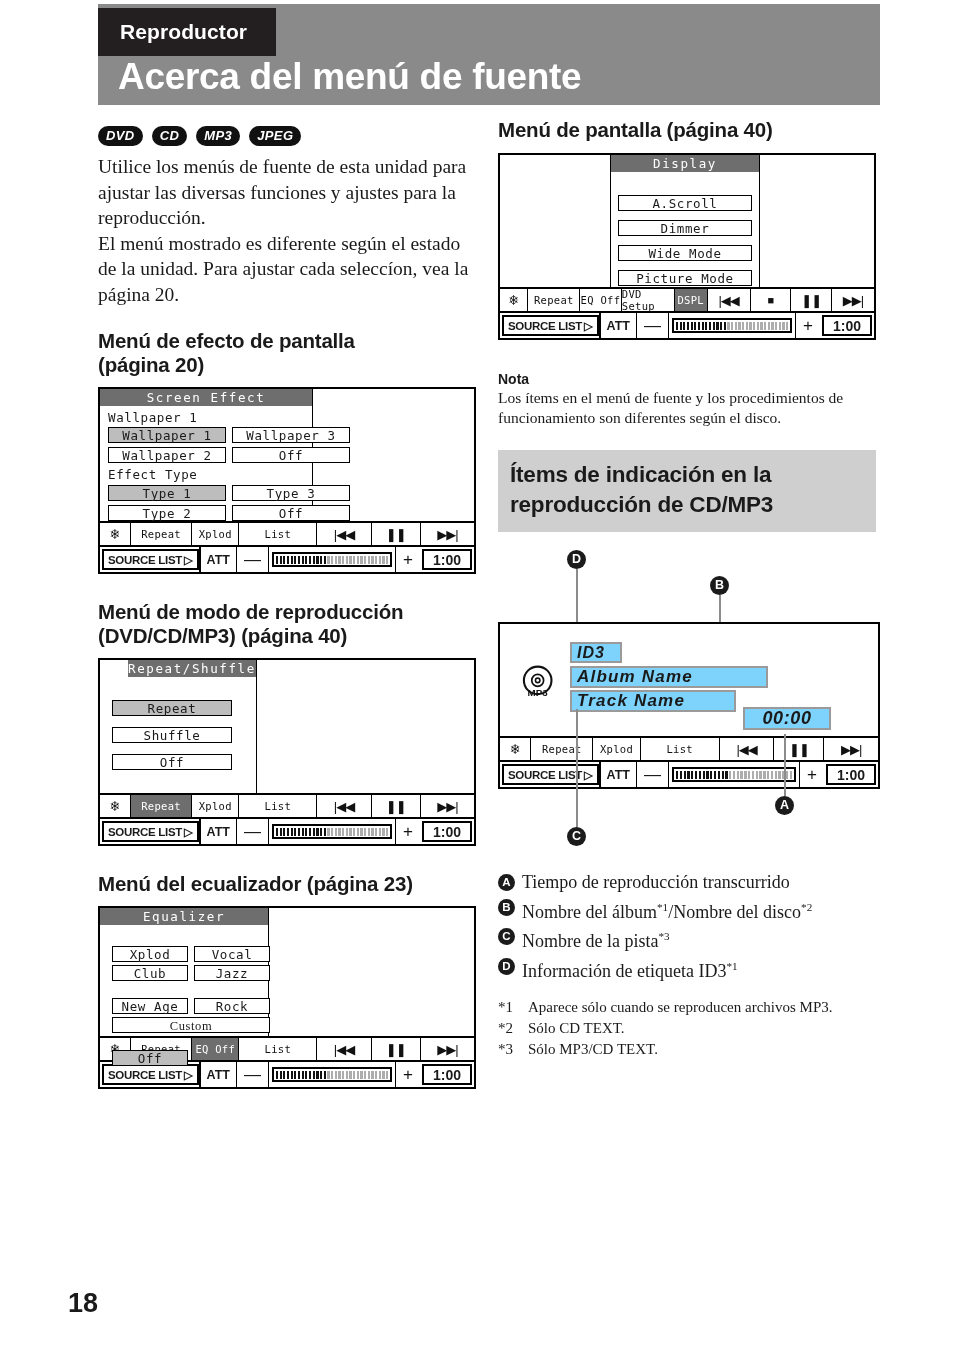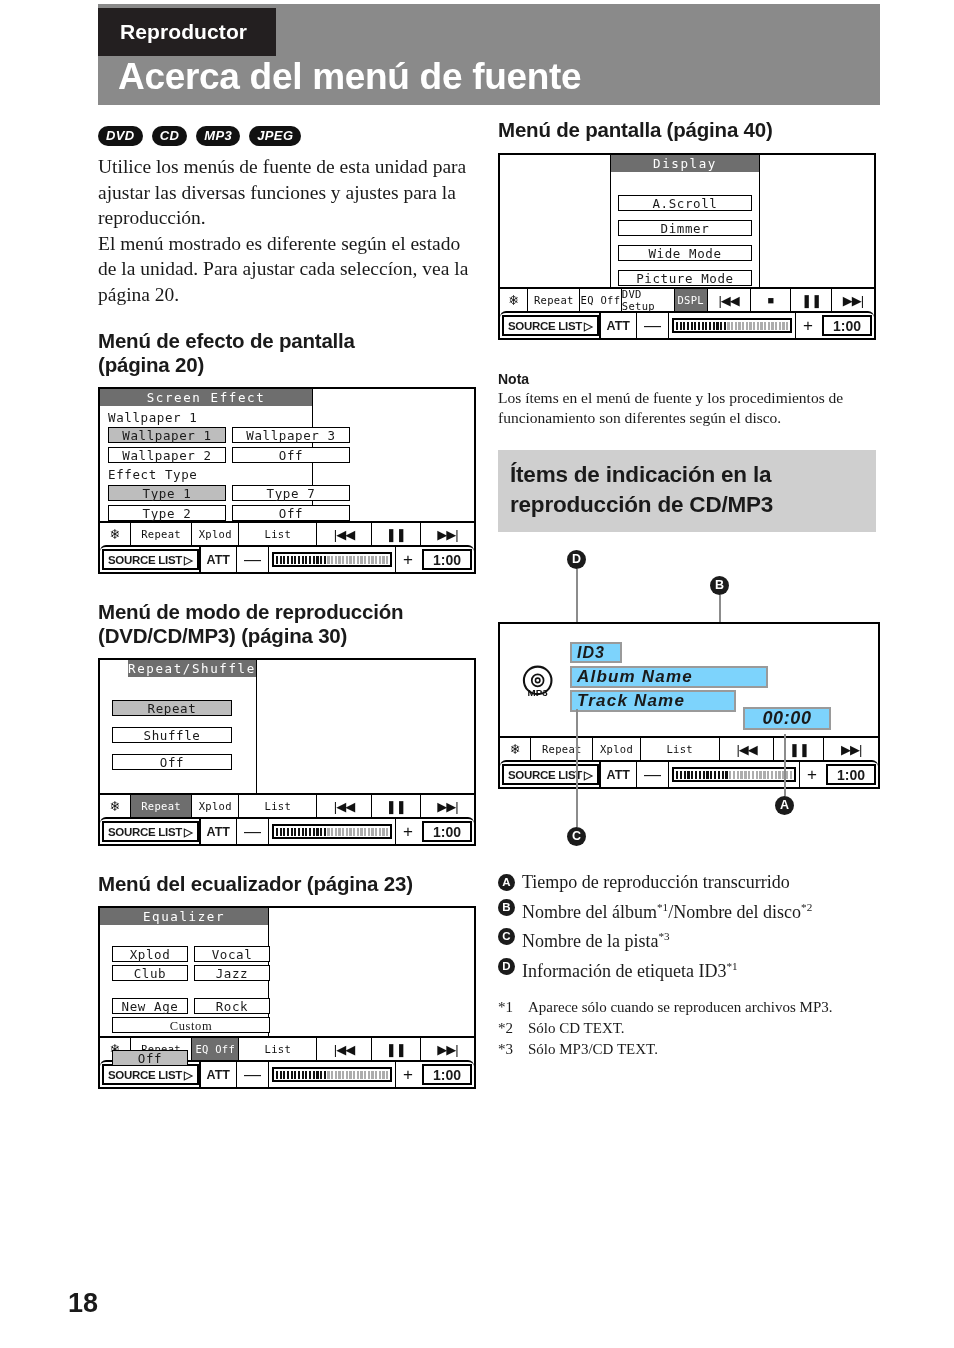--- a/index.html
+++ b/index.html
@@ -74,21 +74,21 @@
     flex:1;border-left:1.5px solid #000;box-sizing:border-box;
     display:flex;align-items:center;justify-content:center;
     font-family:"DejaVu Sans Mono",monospace;font-size:10.5px;
     letter-spacing:.3px;color:#111;
   }
   .tb:first-child{border-left:none;}
   .tb.on{background:#6e6e6e;color:#fff;}
   .tb.ico{font-family:"Liberation Sans",sans-serif;font-size:13px;letter-spacing:-1px;}
 
   
-  .bbar{display:flex;border-top:2px solid #000;height:25px;align-items:stretch;border-radius:6px;}
+  .bbar{display:flex;border-top:2px solid #000;height:25px;align-items:stretch;}
   .bcell{display:flex;align-items:center;justify-content:center;box-sizing:border-box;}
   .srcbtn{
     border:2px solid #000;margin:2px 0 2px 2px;padding:0 4px;
     font-family:"Liberation Sans",sans-serif;font-weight:bold;font-size:11.5px;
     display:flex;align-items:center;letter-spacing:-.3px;
   }
   .attbtn{
     border-left:2px solid #000;border-right:1.5px solid #000;
     font-family:"Liberation Sans",sans-serif;font-weight:bold;font-size:12.5px;
     padding:0 6px;
@@ -203,21 +203,21 @@
           <div class="btn on" style="width:118px;">Wallpaper 1</div>
           <div class="btn" style="width:118px;">Wallpaper 3</div>
         </div>
         <div style="display:flex;gap:6px;margin-top:4px;">
           <div class="btn" style="width:118px;">Wallpaper 2</div>
           <div class="btn" style="width:118px;">Off</div>
         </div>
         <div class="lbl" style="margin-top:4px;">Effect Type</div>
         <div style="display:flex;gap:6px;margin-top:2px;">
           <div class="btn on" style="width:118px;">Type  1</div>
-          <div class="btn" style="width:118px;">Type  7</div>
+          <div class="btn" style="width:118px;">Type  3</div>
         </div>
         <div style="display:flex;gap:6px;margin-top:4px;">
           <div class="btn" style="width:118px;">Type  2</div>
           <div class="btn" style="width:118px;">Off</div>
         </div>
       </div>
 
       <div class="tbar">
         <div class="tb snow" style="flex:.62;">❄</div>
         <div class="tb" style="flex:1.25;">Repeat</div>
@@ -268,21 +268,21 @@
               <div class="vseg off"></div>
               <div class="vseg off"></div>
               <div class="vseg off"></div>
             </div>
           </div>
         <div class="bcell plus">+</div>
         <div class="timebox">1:00</div>
       </div>
     </div>
 
-    <h2 class="sec" style="margin-top:26px;width:350px;">Menú de modo de reproducción (DVD/CD/MP3) (página 30)</h2>
+    <h2 class="sec" style="margin-top:26px;width:350px;">Menú de modo de reproducción (DVD/CD/MP3) (página 40)</h2>
 
     <div class="lcd" style="margin-top:10px;width:374px;">
       <div class="lcd-screen" style="height:133px;display:flex;padding-left:28px;">
         <div style="width:128px;position:relative;">
           <div class="titlebar">Repeat/Shuffle</div>
         </div>
         <div class="vdiv" style="flex:1;"></div>
       </div>
 
       <div style="position:absolute;left:12px;top:40px;width:120px;">

